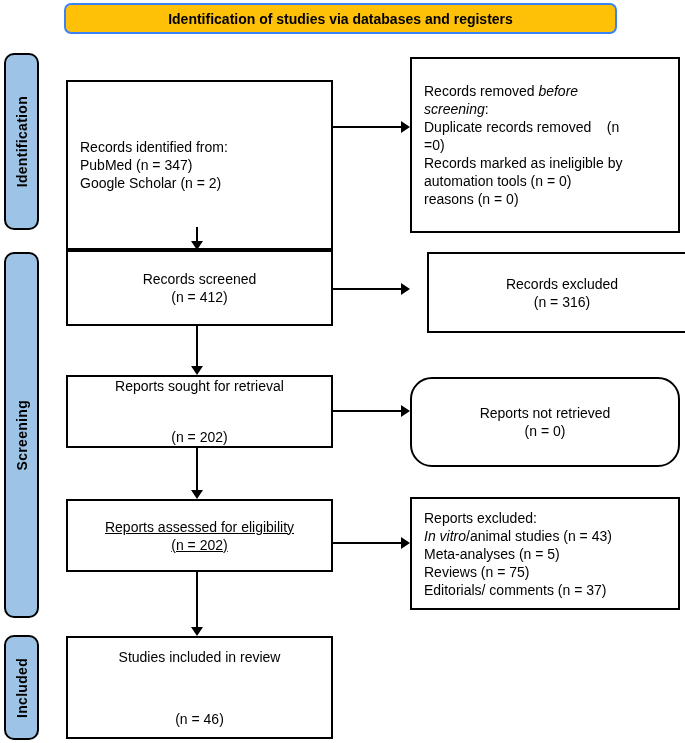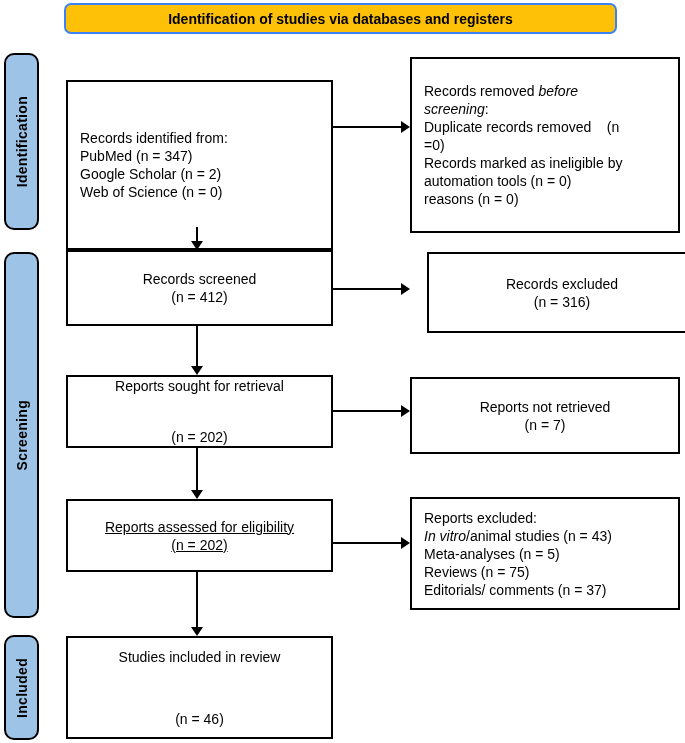--- a/index.html
+++ b/index.html
@@ -42,21 +42,21 @@
   }
   .leftcol  { left: 66px;  width: 267px; }
   .rightcol { left: 410px; width: 270px; }
   #box-records-identified   { top: 57px;  height: 170px; margin-top: 23px; }
   #box-records-screened     { top: 250px; height: 76px; }
   #box-reports-sought       { top: 375px; height: 73px; justify-content: space-between; }
   #box-reports-assessed     { top: 499px; height: 73px; text-decoration: underline; }
   #box-studies-included     { top: 636px; height: 103px; gap: 44px; }
   #box-records-removed      { top: 57px;  height: 176px; }
   #box-records-excluded     { top: 252px; height: 81px; margin-left: 17px; }
-  #box-reports-not-retrieved{ top: 377px; height: 77px; }
+  #box-reports-not-retrieved{ top: 377px; height: 90px; border-radius: 22px; }
   #box-reports-excluded     { top: 497px; height: 113px; }
   .line { white-space: pre; }
   .it { font-style: italic; }
   
   .varrow { position: absolute; left: 196px; width: 2px; background: #000; }
   .varrow::after {
     content: ""; position: absolute; left: -5px; bottom: -9px; width: 0; height: 0;
     border-left: 6px solid transparent; border-right: 6px solid transparent;
     border-top: 9px solid #000;
   }
@@ -91,21 +91,20 @@
     <span class="vtext">Screening</span>
   </div>
   <div class="stage" id="stage-included">
     <span class="vtext">Included</span>
   </div>
 
   <div class="box lefty leftcol" id="box-records-identified">
     <div class="line">Records identified from:</div>
     <div class="line">PubMed (n = 347)</div>
     <div class="line">Google Scholar (n = 2)</div>
-    <div class="line">Web of Science (n = 0)</div>
   </div>
 
   <div class="box lefty rightcol" id="box-records-removed">
     <div class="line"><span>Records removed </span><span class="it">before</span></div>
     <div class="line"><span class="it">screening</span><span>:</span></div>
     <div class="line">Duplicate records removed    (n</div>
     <div class="line">=0)</div>
     <div class="line">Records marked as ineligible by</div>
     <div class="line">automation tools (n = 0)</div>
     <div class="line">reasons (n = 0)</div>
@@ -119,21 +118,21 @@
     <div class="line">Records excluded</div>
     <div class="line">(n = 316)</div>
   </div>
 
   <div class="box center leftcol" id="box-reports-sought">
     <div class="line">Reports sought for retrieval</div>
     <div class="line">(n = 202)</div>
   </div>
   <div class="box center rightcol" id="box-reports-not-retrieved">
     <div class="line">Reports not retrieved</div>
-    <div class="line">(n = 7)</div>
+    <div class="line">(n = 0)</div>
   </div>
 
   <div class="box center leftcol" id="box-reports-assessed">
     <div class="line">Reports assessed for eligibility</div>
     <div class="line">(n = 202)</div>
   </div>
   <div class="box lefty rightcol" id="box-reports-excluded">
     <div class="line">Reports excluded:</div>
     <div class="line"><span class="it">In vitro</span><span>/animal studies (n = 43)</span></div>
     <div class="line">Meta-analyses (n = 5)</div>

